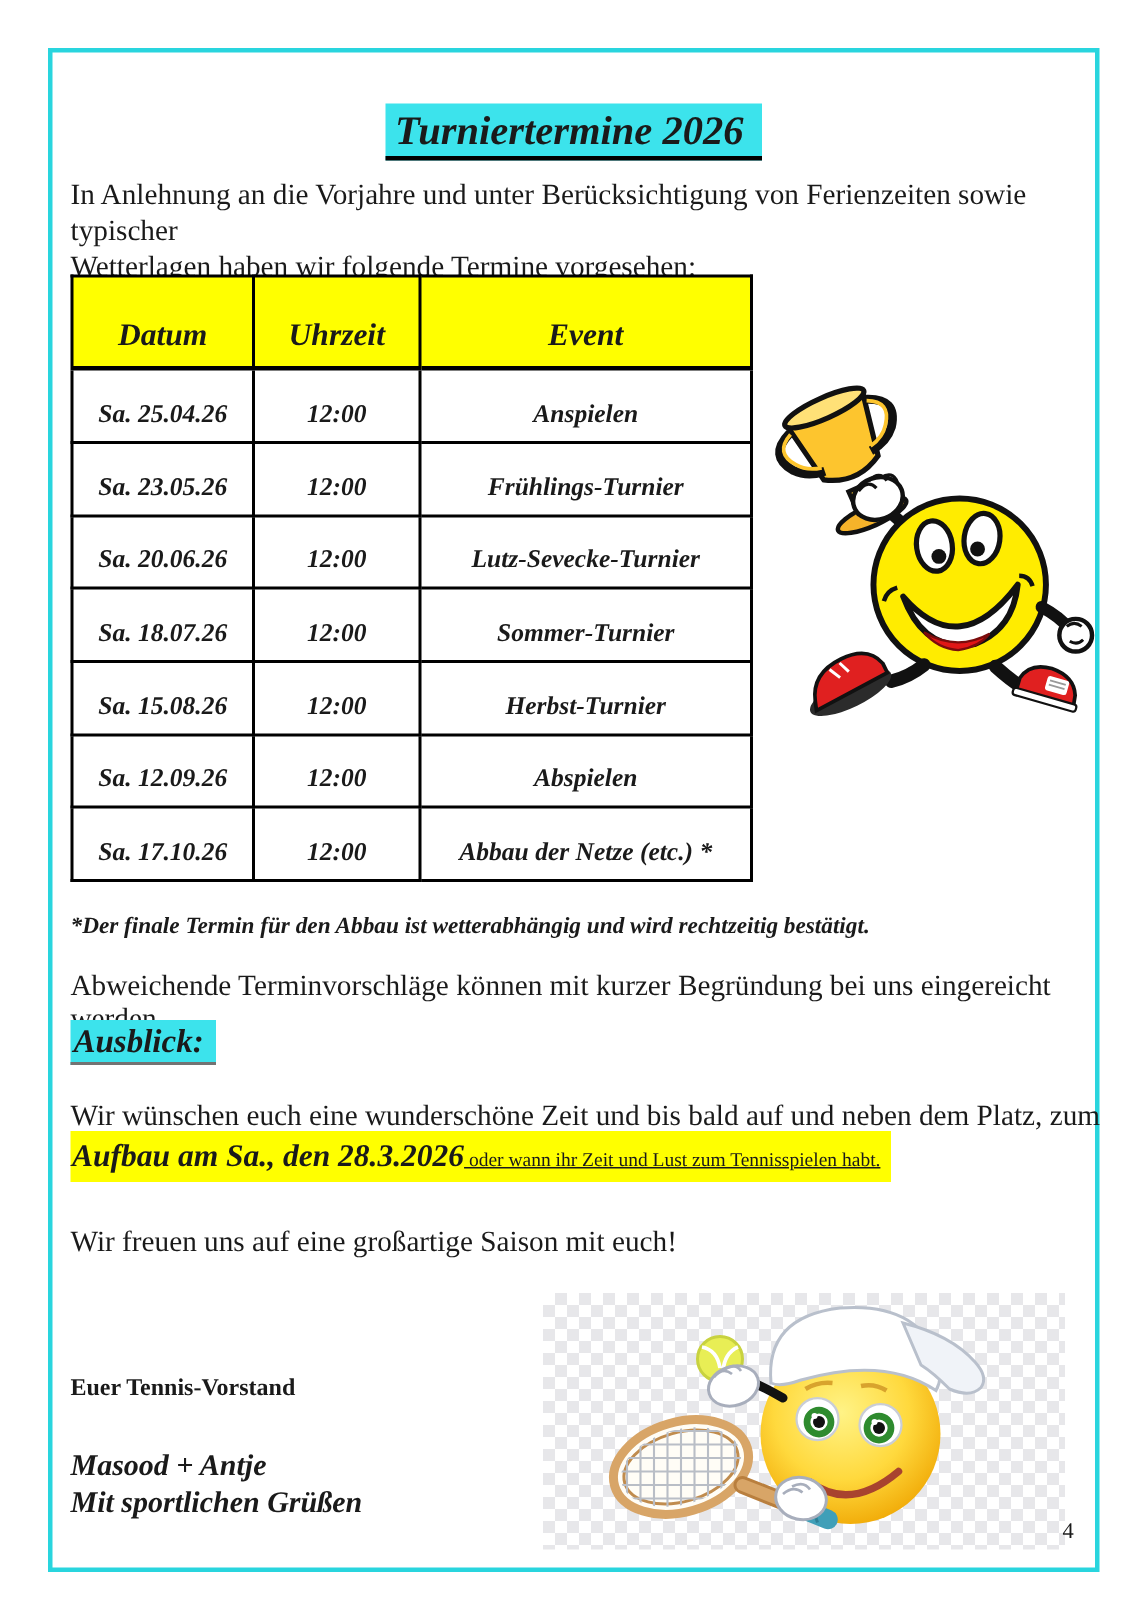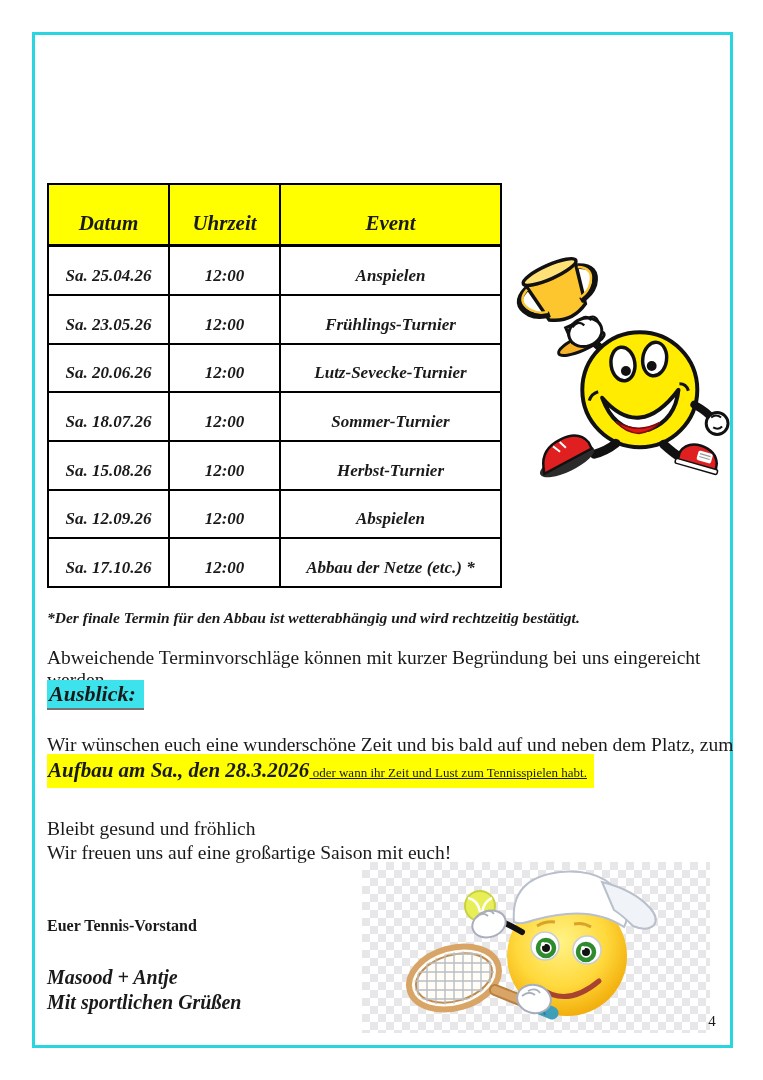--- a/index.html
+++ b/index.html
@@ -64,21 +64,28 @@
   }
   .page-num { position:absolute; left:700px; top:1013px; width:24px; text-align:center; font-size:15px; }
   svg { display:block; width:100%; height:100%; }
 </style>
 </head>
 <body>
 
 <div class="page">
   <div class="frame"></div>
 
-
+  <div class="title-row">
+    <span class="title-hl">Turniertermine 2026</span>
+  </div>
+
+  <div class="intro">
+    <span>In Anlehnung an die Vorjahre und unter Berücksichtigung von Ferienzeiten sowie typischer</span>
+    <span>Wetterlagen haben wir folgende Termine vorgesehen:</span>
+  </div>
 
   <table class="termine">
     <colgroup>
         <col style="width:121px">
         <col style="width:111px">
         <col style="width:221px">
       </colgroup>
     <tbody>
         <tr>
       <th>Datum</th>
@@ -171,21 +178,20 @@
   <div class="ausblick-row">
     <span class="ausblick-hl">Ausblick:</span>
   </div>
 
   <div class="wish1">Wir wünschen euch eine wunderschöne Zeit und bis bald auf und neben dem Platz, zum</div>
   <div class="wish2">
     <span class="yellow-hl"><span class="date-part">Aufbau am Sa., den 28.3.2026</span><span class="rest-part"> oder wann ihr Zeit und Lust zum Tennisspielen habt.</span></span>
   </div>
 
   <div class="stay">
-    <span>Bleibt gesund und fröhlich</span>
     <span>Wir freuen uns auf eine großartige Saison mit euch!</span>
   </div>
 
   <div class="signoff">Euer Tennis-Vorstand</div>
 
   <div class="greeting">
     <span>Masood + Antje</span>
     <span>Mit sportlichen Grüßen</span>
   </div>
 

